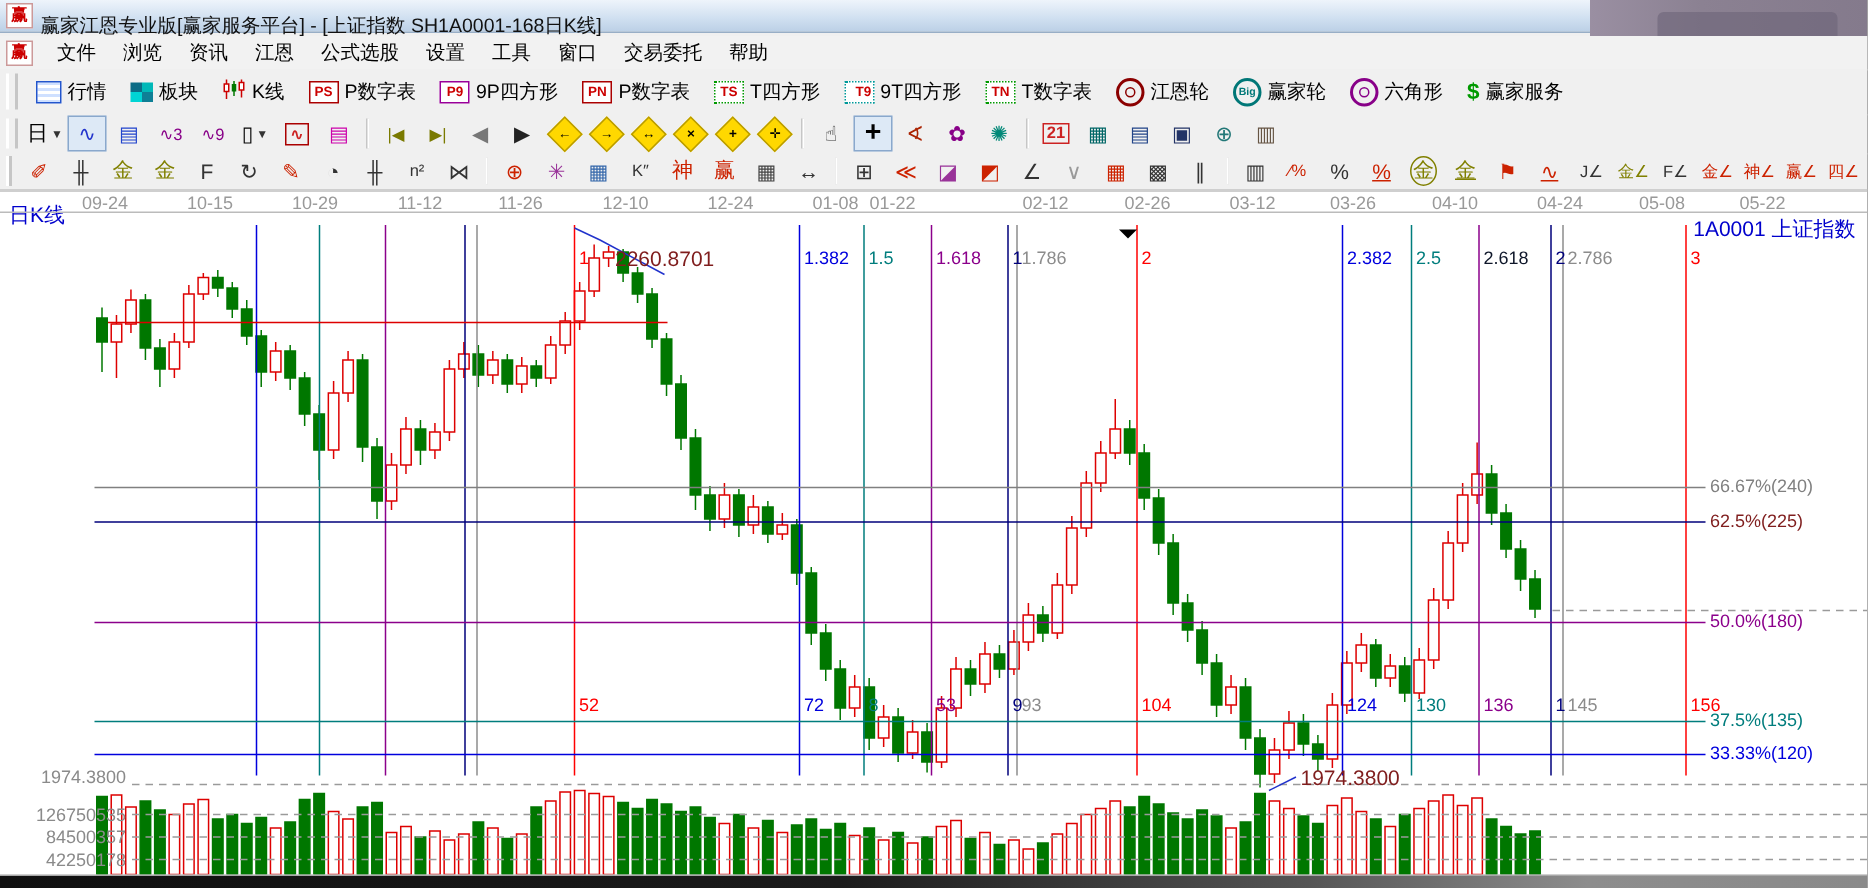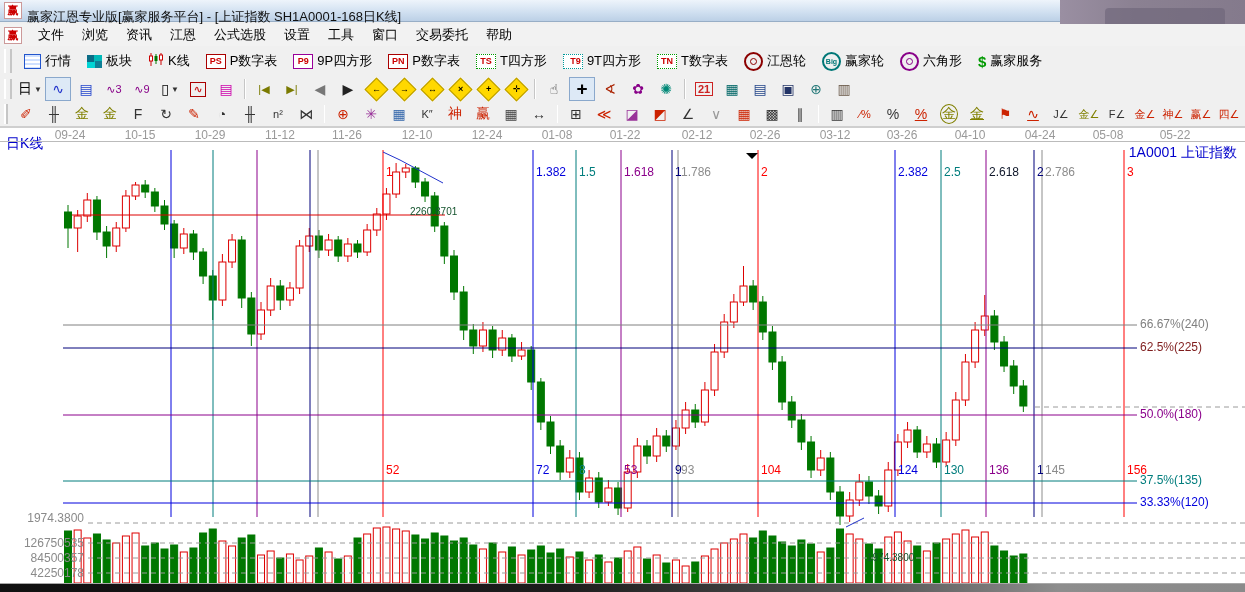--- a/index.html
+++ b/index.html
@@ -43,21 +43,21 @@
   .dia{width:15px;height:15px;background:#ffd800;border:1px solid #b89b00;transform:rotate(45deg);
     display:flex;align-items:center;justify-content:center;}
   .dia span{transform:rotate(-45deg);font-size:9px;font-weight:bold;color:#000;line-height:1;}
   .uline{text-decoration:underline;}
   .circ{border:1px solid #808000;border-radius:50%;padding:0 1px;}
   
   #chartwrap{position:absolute;left:0;top:128px;width:1245px;height:455px;background:#fff;}
   #chartsvg{position:absolute;left:0;top:0;}
   .clabel{position:absolute;white-space:nowrap;font-size:12px;line-height:1;pointer-events:none;}
   .datelbl{color:#999;transform:translateX(-50%);}
-  .pricebig{font-size:10px;color:#14532d;margin-top:42px;}
+  .pricebig{font-size:14px;color:#7f1d1d;}
   .axis{color:#8a8a8a;text-align:right;width:84px;left:0;}
   .periodlbl{position:absolute;left:6px;top:7px;color:#0000cc;font-size:14px;}
   .symlbl{position:absolute;right:8px;top:16px;color:#0000cc;font-size:14px;}
   
   .bottombar{position:absolute;left:0;top:583px;width:1245px;height:9px;
     border-top:1px solid #a8a8a8;box-sizing:border-box;
     background:linear-gradient(90deg,#101010,#1c1c1c 45%,#555 70%,#8d8d8d 85%,#8a8a8a);}
 </style>
 </head>
 <body>
@@ -734,21 +734,21 @@
       </svg>
     <div id="labels">
         <div class="clabel datelbl" style="left: 70px; top: 1px; text-align: center;">09-24</div>
         <div class="clabel datelbl" style="left: 140px; top: 1px;">10-15</div>
         <div class="clabel datelbl" style="left: 210px; top: 1px;">10-29</div>
         <div class="clabel datelbl" style="left: 280px; top: 1px;">11-12</div>
         <div class="clabel datelbl" style="left: 347px; top: 1px;">11-26</div>
         <div class="clabel datelbl" style="left: 417px; top: 1px;">12-10</div>
         <div class="clabel datelbl" style="left: 487px; top: 1px;">12-24</div>
         <div class="clabel datelbl" style="left: 557px; top: 1px;">01-08</div>
-        <div class="clabel datelbl" style="left: 625px; top: 1px;">01-22</div>
+        <div class="clabel datelbl" style="left: 595px; top: 1px;">01-22</div>
         <div class="clabel datelbl" style="left: 697px; top: 1px;">02-12</div>
         <div class="clabel datelbl" style="left: 765px; top: 1px;">02-26</div>
         <div class="clabel datelbl" style="left: 835px; top: 1px;">03-12</div>
         <div class="clabel datelbl" style="left: 902px; top: 1px;">03-26</div>
         <div class="clabel datelbl" style="left: 970px; top: 1px;">04-10</div>
         <div class="clabel datelbl" style="left: 1040px; top: 1px;">04-24</div>
         <div class="clabel datelbl" style="left: 1108px; top: 1px;">05-08</div>
         <div class="clabel datelbl" style="left: 1175px; top: 1px;">05-22</div>
         <div class="clabel" style="left: 386px; top: 38px; color: rgb(255, 0, 0);">1</div>
         <div class="clabel" style="left: 386px; top: 336px; color: rgb(255, 0, 0);">52</div>

